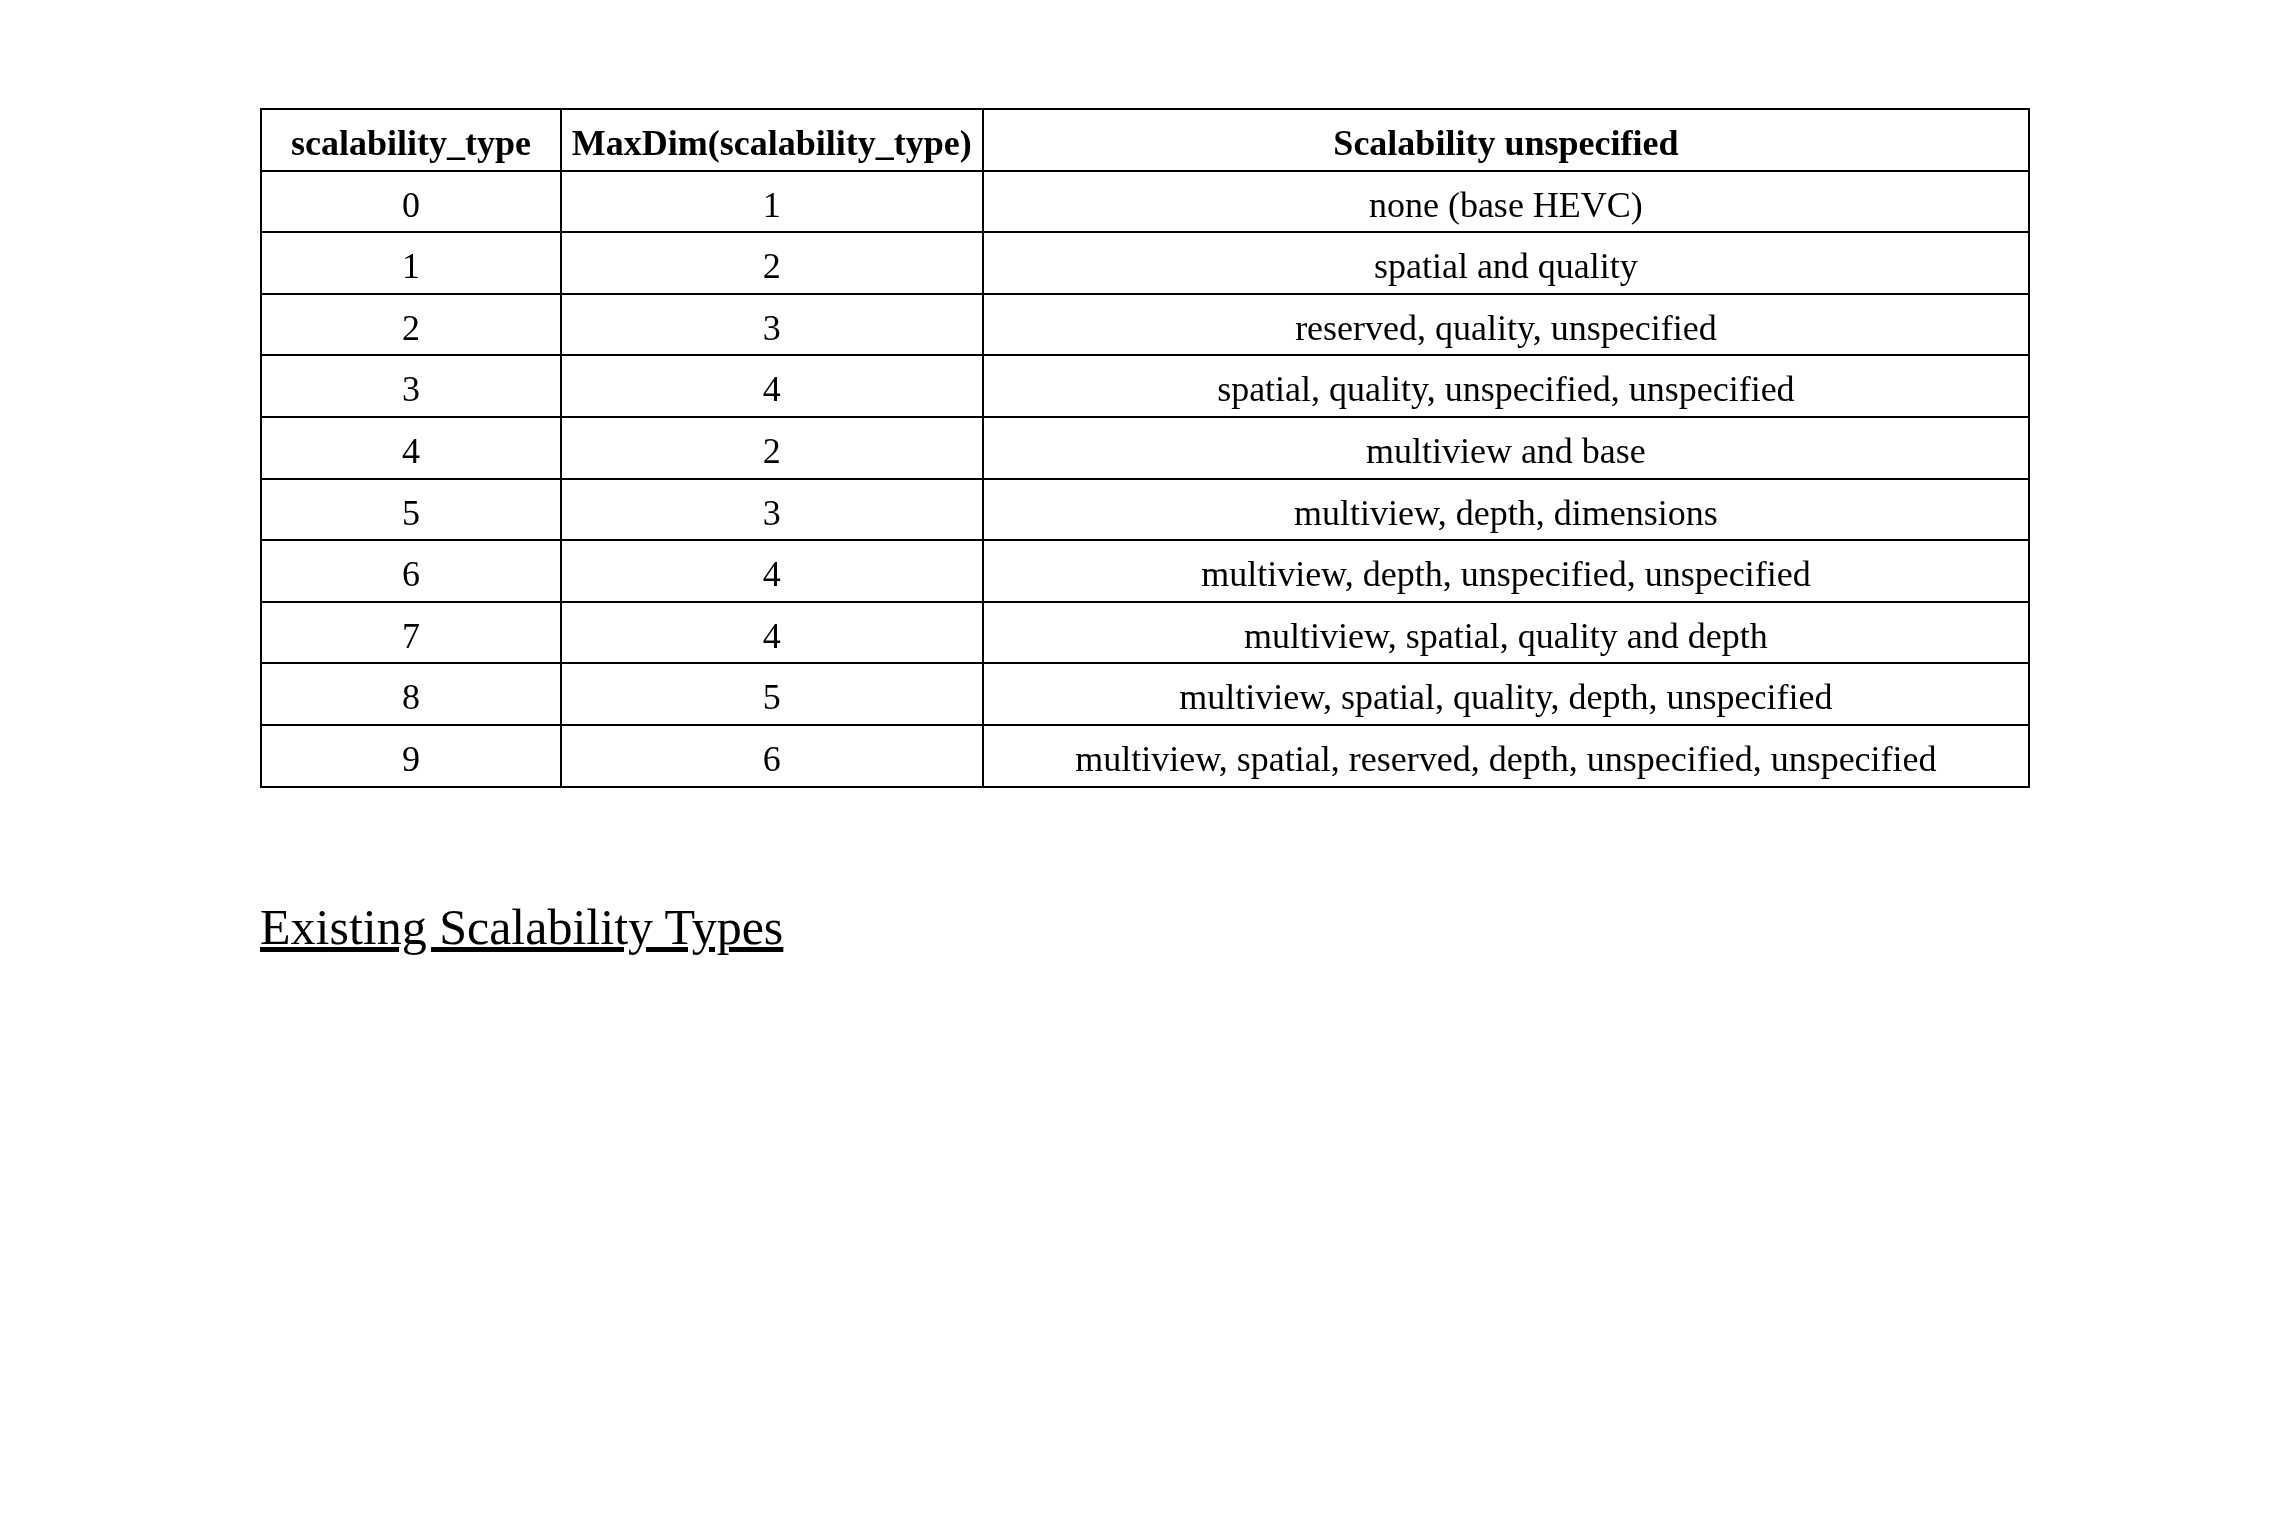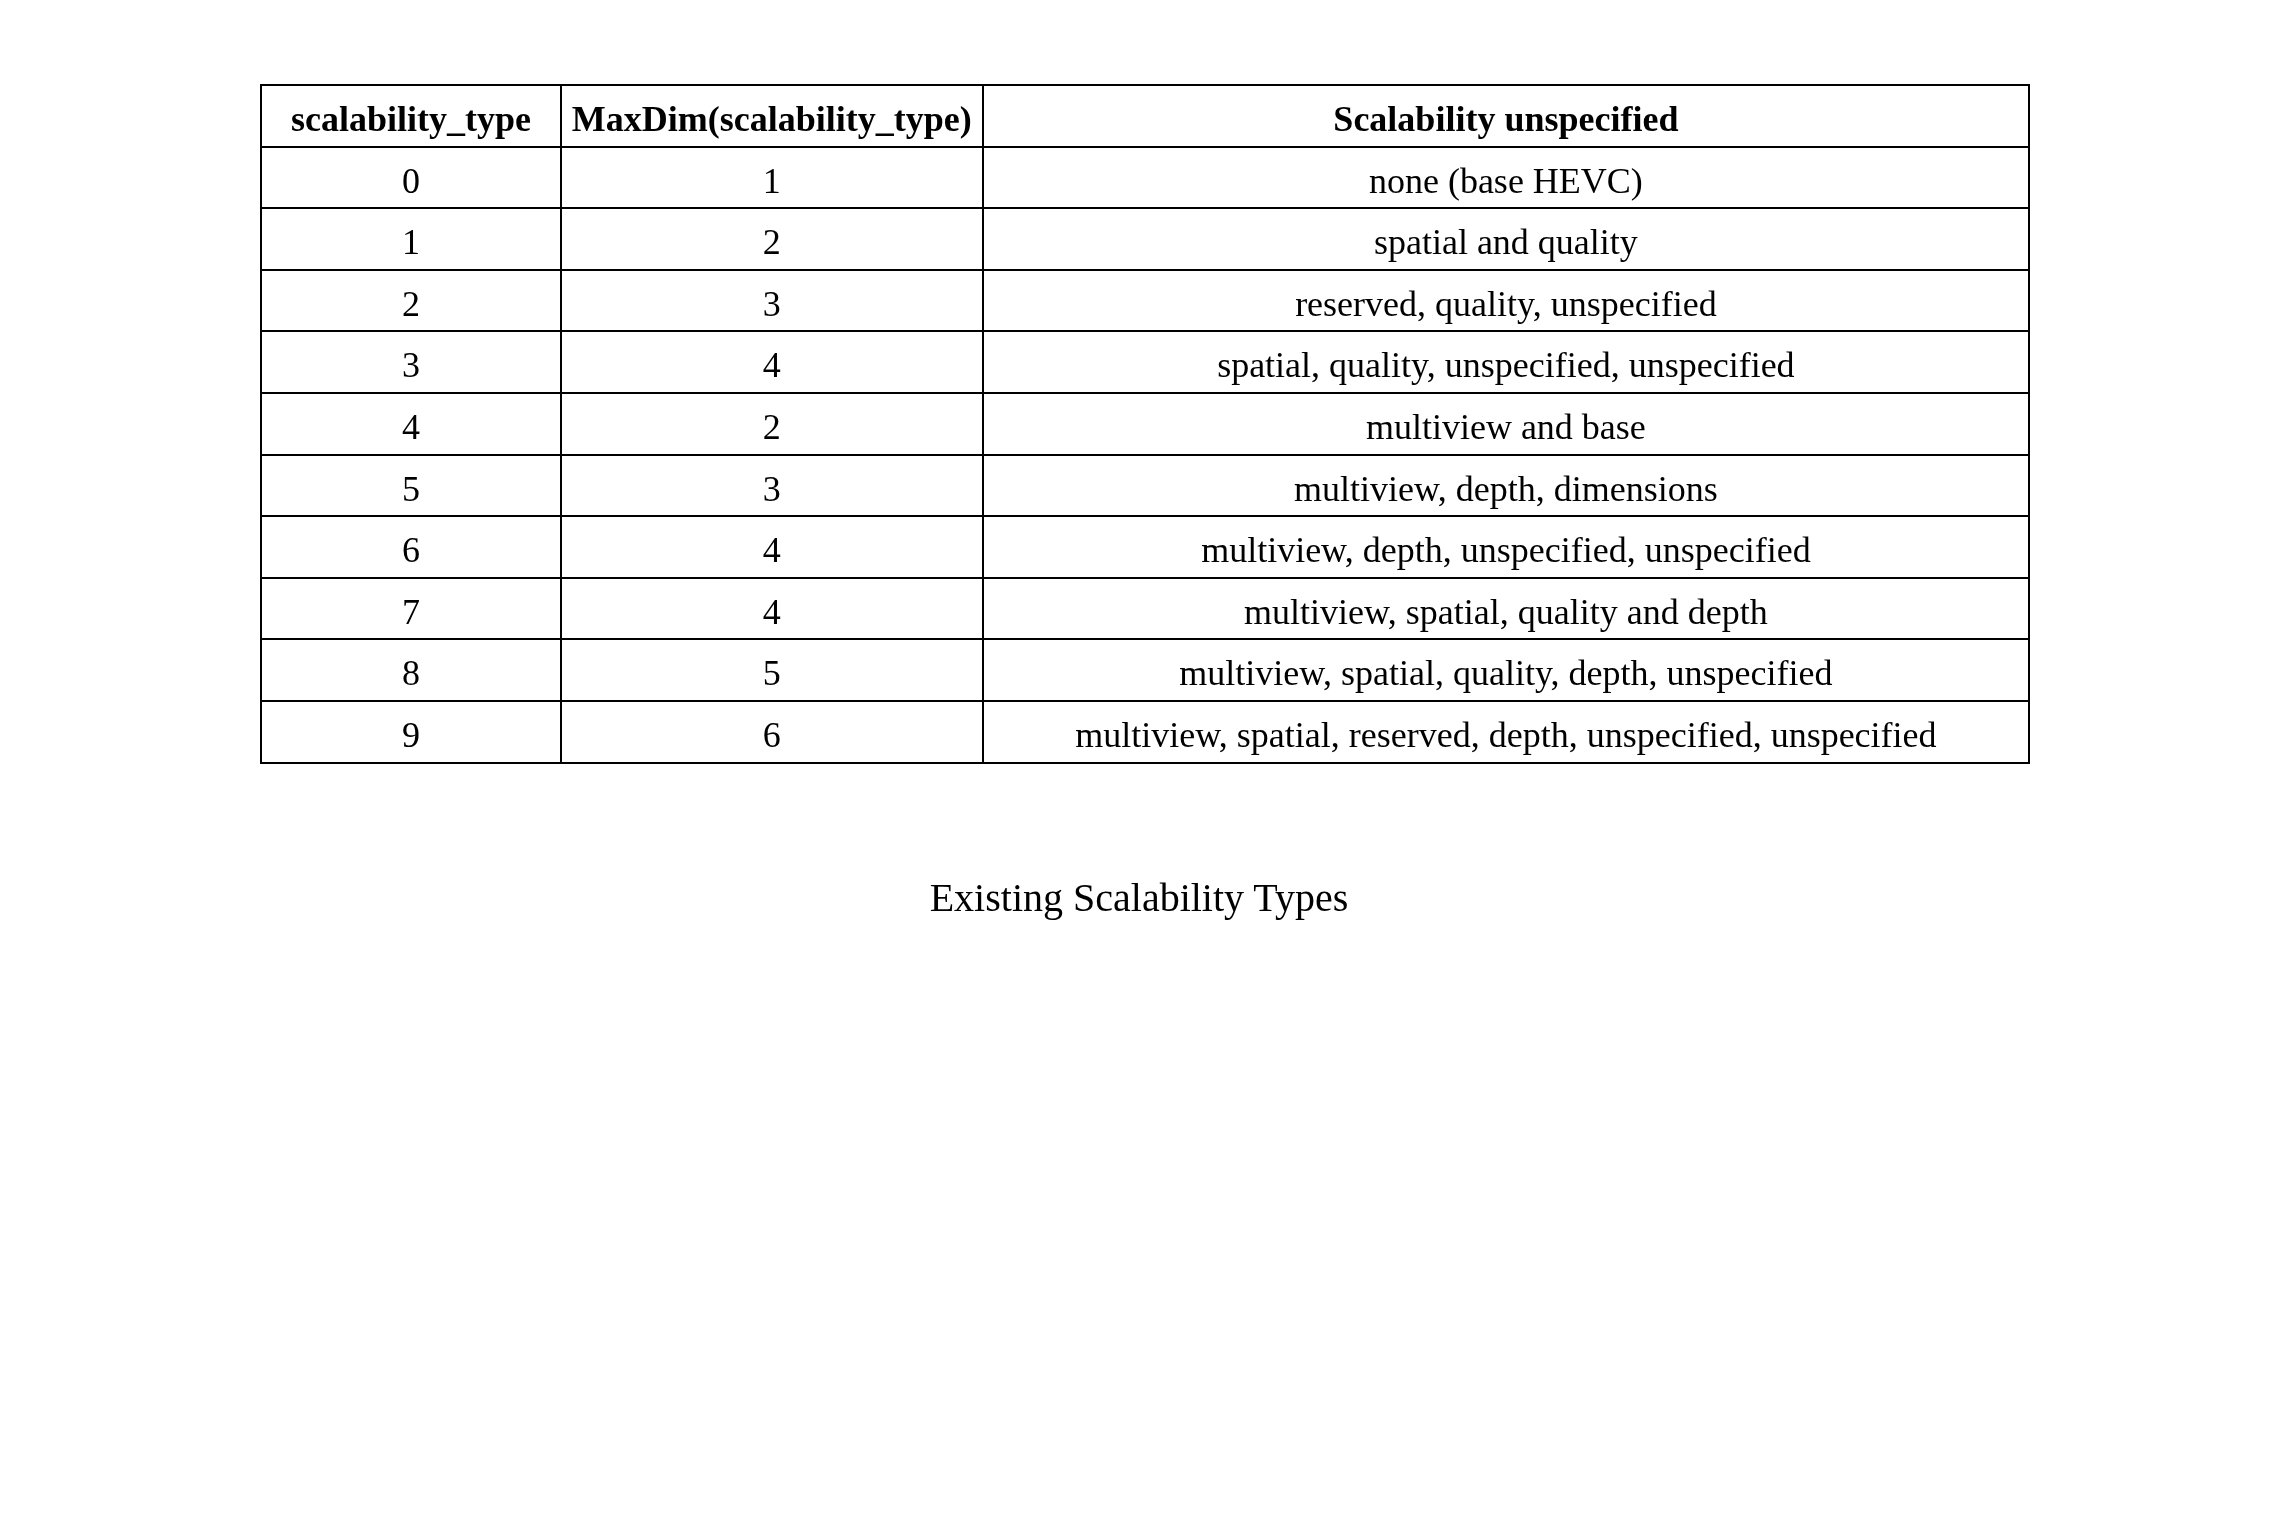--- a/index.html
+++ b/index.html
@@ -6,21 +6,21 @@
       background: #ffffff;
       margin: 0;
       padding: 0;
       font-family: "Times New Roman", Times, serif;
       width: 2278px;
       height: 1536px;
       position: relative;
       color: #000;
     }
     .page {
-      padding-top: 84px;
+      padding-top: 108px;
       padding-left: 260px;
       padding-right: 260px;
     }
     table {
       border-collapse: collapse;
       width: 1770px;
       margin: 0 auto;
     }
     th, td {
       border: 2px solid #000;
@@ -30,23 +30,23 @@
       line-height: 1.1;
       padding: 14px 10px 6px 10px;
     }
     th {
       font-weight: bold;
     }
     col.col1 { width: 300px; }
     col.col2 { width: 420px; }
     col.col3 { width: 1050px; }
     .caption {
-      text-align: center;
-      font-size: 40px;
+      font-size: 50px;
       margin-top: 110px;
+      text-decoration: underline;
     }
   </style>
 </head>
 <body>
 
 <div class="page">
   <table>
     <colgroup>
       <col class="col1">
       <col class="col2">

